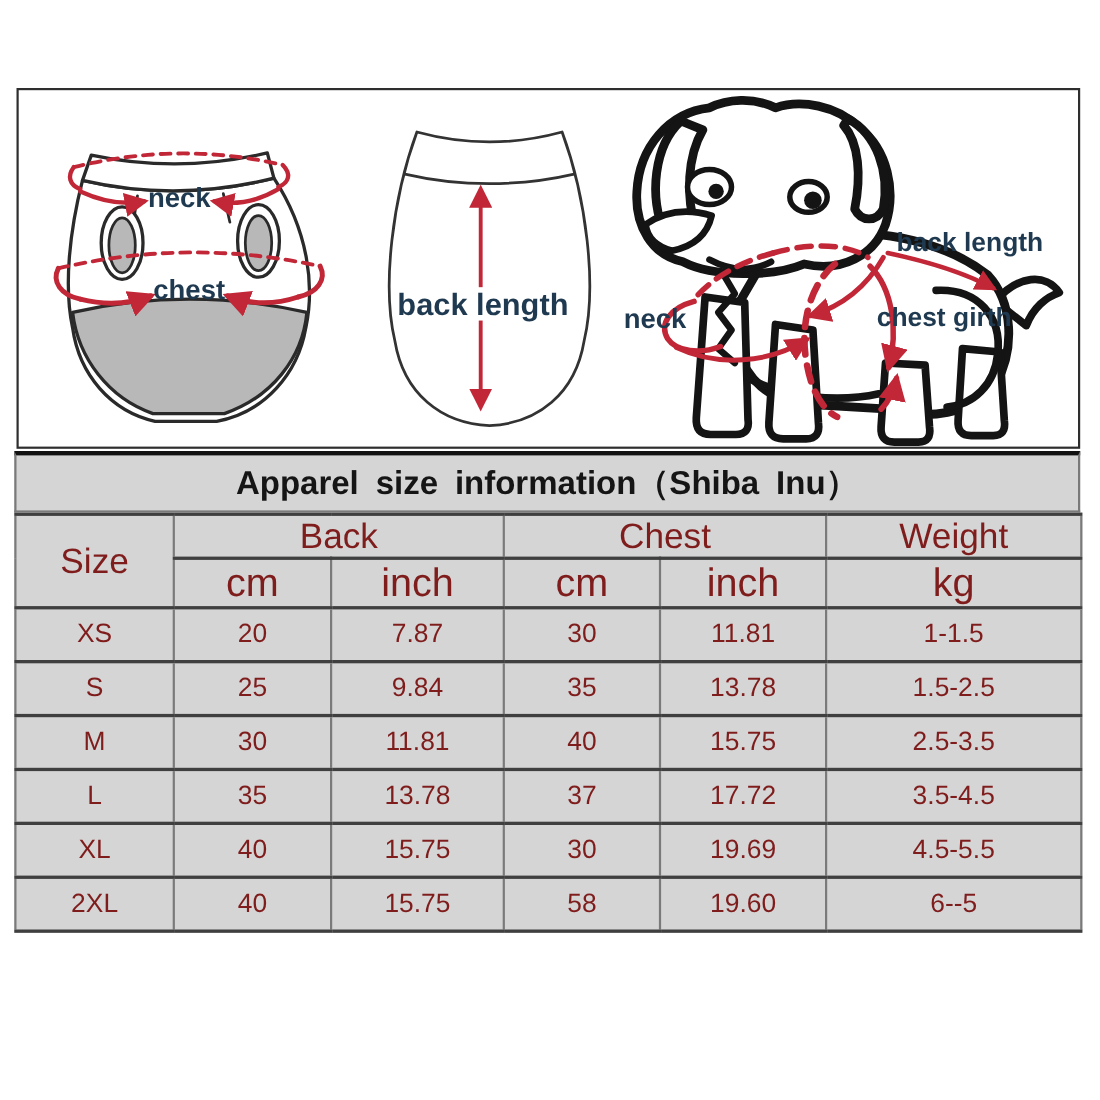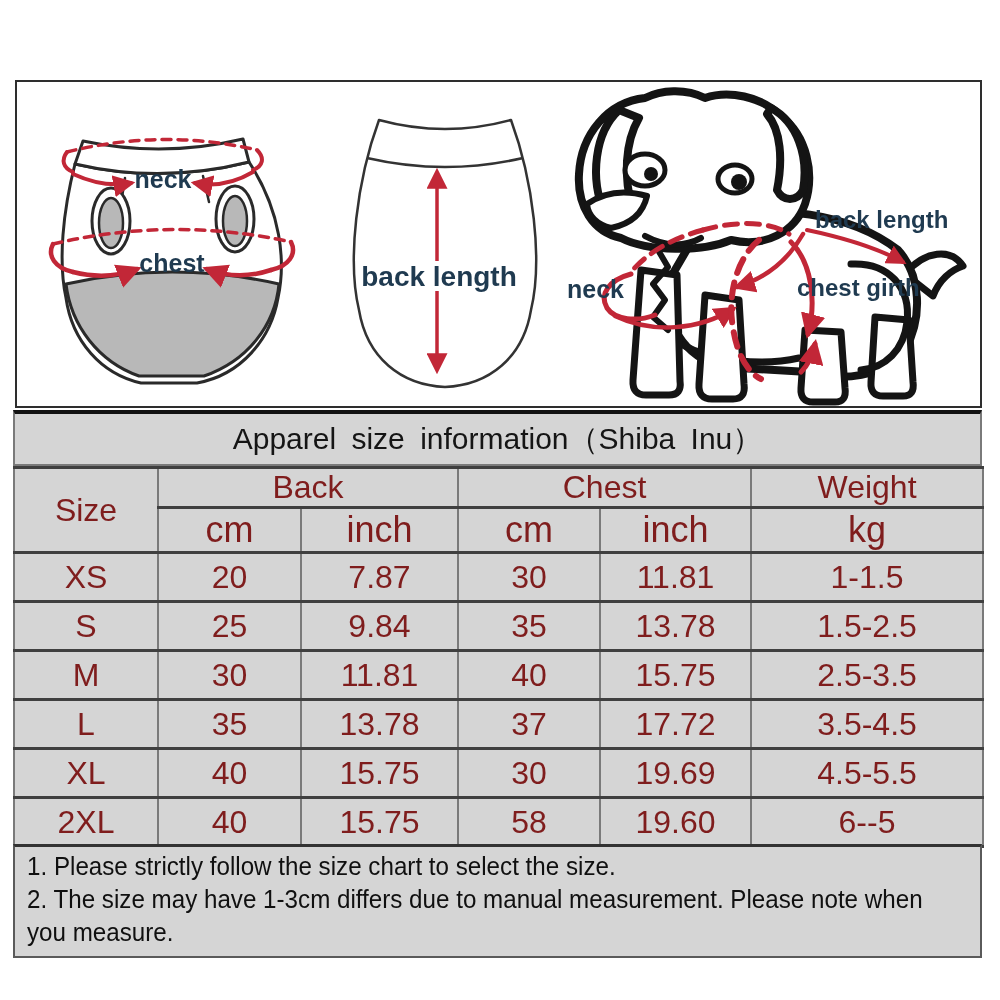--- a/index.html
+++ b/index.html
@@ -18,36 +18,36 @@
   .svg-dog        { left:536px; top:0px;  width:426px; height:324px; }
   svg text.diagram-label {
     font-family:"Liberation Sans","DejaVu Sans",sans-serif;
     font-weight:bold; fill:#1f3a50;
   }
   
   .title-bar {
     position:absolute; left:13px; top:410px; width:965px; height:50px;
     background:#d5d5d5; border:2px solid #7a7a7a; border-top:4px solid #121212;
     display:flex; align-items:center; justify-content:center;
-    font-weight:normal; font-size:30px; word-spacing:7px; color:#151515;
+    font-weight:bold; font-size:30px; word-spacing:7px; color:#151515;
   }
   
   table.size-table {
     position:absolute; left:13px; top:466px; width:969px;
     border-collapse:collapse; table-layout:fixed;
     background:#d5d5d5; color:#7f1d1d;
   }
   .size-table th, .size-table td {
     border:2px solid #7a7a7a;
     border-top:3px solid #3f3f3f; border-bottom:3px solid #3f3f3f;
     text-align:center; vertical-align:middle; padding:0; font-weight:normal;
   }
   .size-table tr.group-row th { height:35px; font-size:32px; }
   .size-table tr.unit-row  th { height:40px; font-size:36px; }
-  .size-table td { height:46px; font-size:32px; }
+  .size-table td { height:46px; font-size:24px; }
   
   .notes {
     position:absolute; left:13px; top:844px; width:941px;
     padding:3px 12px 7px; background:#d5d5d5;
     border:2px solid #5a5a5a; border-top:3px solid #333333;
   }
   .notes-inner {
     width:1010px; transform:scaleX(0.93); transform-origin:0 0;
     font-size:26px; line-height:33px; color:#101010;
   }
@@ -224,20 +224,14 @@
       <td>2XL</td>
       <td>40</td>
       <td>15.75</td>
       <td>58</td>
       <td>19.60</td>
       <td>6--5</td>
     </tr>
   </tbody>
     </table>
 
-  <div class="notes">
-    <div class="notes-inner">
-      <div>1. Please strictly follow the size chart  to select the size.</div>
-      <div>2. The size may have 1-3cm differs due to manual measurement. Please note when you measure.</div>
-    </div>
-  </div>
 
 </div>
 
 </body></html>

